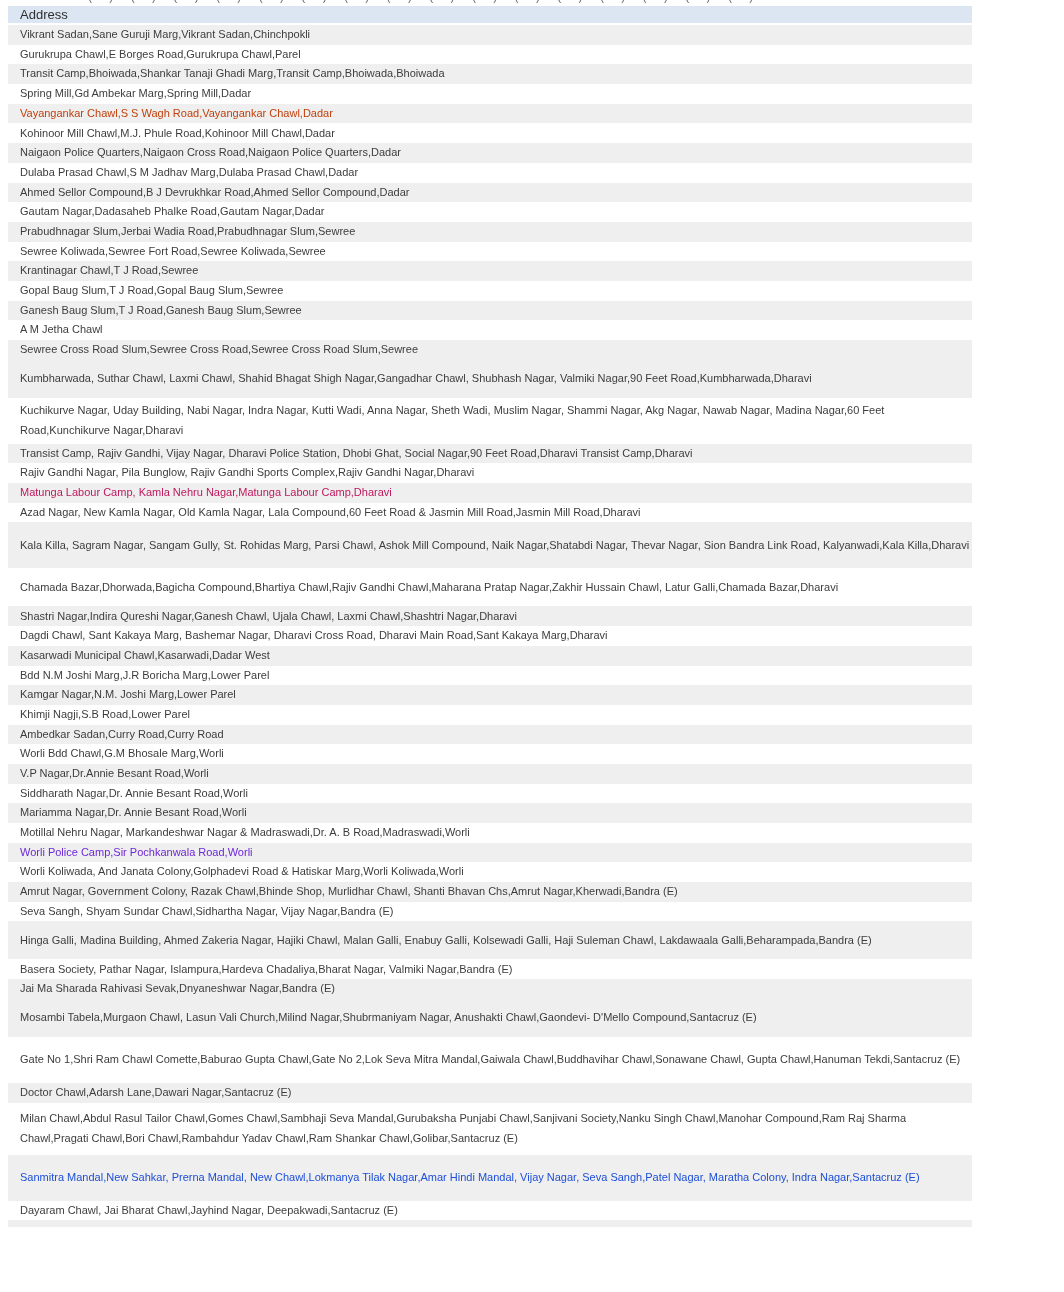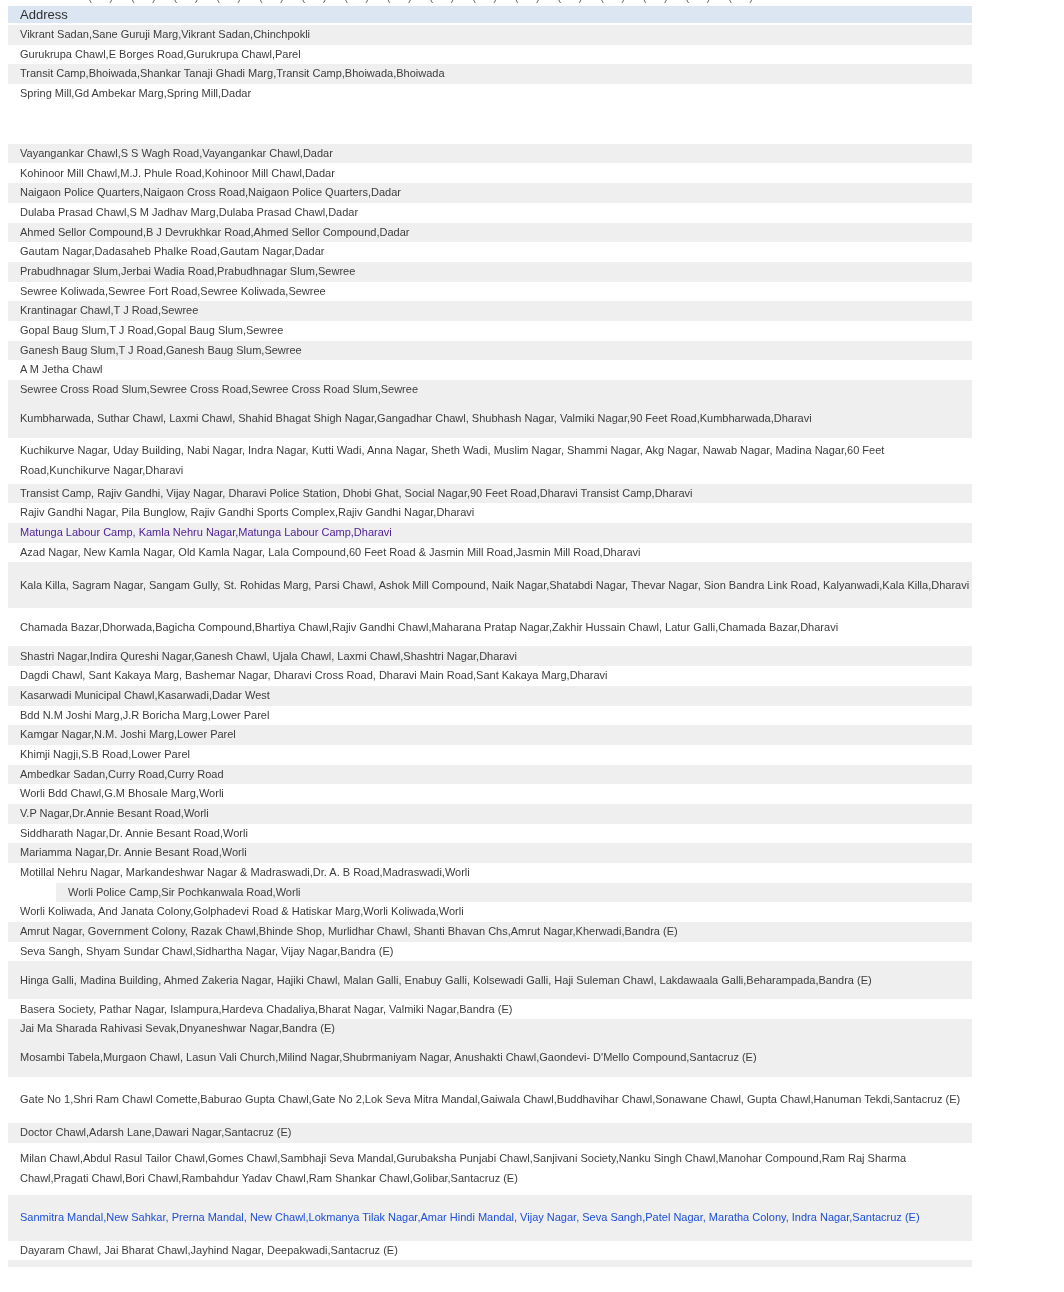--- a/index.html
+++ b/index.html
@@ -75,54 +75,54 @@
 
   <div class="sheet">
     <div class="header-row">
       <span>Address</span>
     </div>
     <div id="rows" style="color: rgb(61, 61, 61);">
         <div class="row stripe" style="color: rgb(61, 61, 61);">Vikrant Sadan,Sane Guruji Marg,Vikrant Sadan,Chinchpokli</div>
         <div class="row" style="color: rgb(61, 61, 61);">Gurukrupa Chawl,E Borges Road,Gurukrupa Chawl,Parel</div>
         <div class="row stripe" style="color: rgb(61, 61, 61);">Transit Camp,Bhoiwada,Shankar Tanaji Ghadi Marg,Transit Camp,Bhoiwada,Bhoiwada</div>
         <div class="row" style="color: rgb(61, 61, 61);">Spring Mill,Gd Ambekar Marg,Spring Mill,Dadar</div>
-        <div class="row stripe" style="color: #404040; margin-top: 40px;">Vayangankar Chawl,S S Wagh Road,Vayangankar Chawl,Dadar</div>
+        <div class="row stripe" style="color: #c2410c;">Vayangankar Chawl,S S Wagh Road,Vayangankar Chawl,Dadar</div>
         <div class="row" style="color: rgb(61, 61, 61);">Kohinoor Mill Chawl,M.J. Phule Road,Kohinoor Mill Chawl,Dadar</div>
         <div class="row stripe" style="color: rgb(61, 61, 61);">Naigaon Police Quarters,Naigaon Cross Road,Naigaon Police Quarters,Dadar</div>
         <div class="row" style="color: rgb(61, 61, 61);">Dulaba Prasad Chawl,S M Jadhav Marg,Dulaba Prasad Chawl,Dadar</div>
         <div class="row stripe" style="color: rgb(61, 61, 61);">Ahmed Sellor Compound,B J Devrukhkar Road,Ahmed Sellor Compound,Dadar</div>
         <div class="row" style="color: rgb(61, 61, 61);">Gautam Nagar,Dadasaheb Phalke Road,Gautam Nagar,Dadar</div>
         <div class="row stripe" style="color: rgb(61, 61, 61);">Prabudhnagar Slum,Jerbai Wadia Road,Prabudhnagar Slum,Sewree</div>
         <div class="row" style="color: rgb(61, 61, 61);">Sewree Koliwada,Sewree Fort Road,Sewree Koliwada,Sewree</div>
         <div class="row stripe" style="color: rgb(61, 61, 61);">Krantinagar Chawl,T J Road,Sewree</div>
         <div class="row" style="color: rgb(61, 61, 61);">Gopal Baug Slum,T J Road,Gopal Baug Slum,Sewree</div>
         <div class="row stripe" style="color: rgb(61, 61, 61);">Ganesh Baug Slum,T J Road,Ganesh Baug Slum,Sewree</div>
         <div class="row" style="color: rgb(61, 61, 61);">A M Jetha Chawl</div>
         <div class="row stripe" style="color: rgb(61, 61, 61);">Sewree Cross Road Slum,Sewree Cross Road,Sewree Cross Road Slum,Sewree</div>
         <div class="row stripe h-m" style="color: rgb(61, 61, 61);">Kumbharwada, Suthar Chawl, Laxmi Chawl, Shahid Bhagat Shigh Nagar,Gangadhar Chawl, Shubhash Nagar, Valmiki Nagar,90 Feet Road,Kumbharwada,Dharavi</div>
         <div class="row h-l" style="color: rgb(61, 61, 61);">Kuchikurve Nagar, Uday Building, Nabi Nagar, Indra Nagar, Kutti Wadi, Anna Nagar, Sheth Wadi, Muslim Nagar, Shammi Nagar, Akg Nagar, Nawab Nagar, Madina Nagar,60 Feet Road,Kunchikurve Nagar,Dharavi</div>
         <div class="row stripe" style="color: rgb(61, 61, 61);">Transist Camp, Rajiv Gandhi, Vijay Nagar, Dharavi Police Station, Dhobi Ghat, Social Nagar,90 Feet Road,Dharavi Transist Camp,Dharavi</div>
         <div class="row" style="color: rgb(61, 61, 61);">Rajiv Gandhi Nagar, Pila Bunglow, Rajiv Gandhi Sports Complex,Rajiv Gandhi Nagar,Dharavi</div>
-        <div class="row stripe" style="color: #4c1d95;">Matunga Labour Camp, Kamla Nehru Nagar,Matunga Labour Camp,Dharavi</div>
+        <div class="row stripe" style="color: #be185d;">Matunga Labour Camp, Kamla Nehru Nagar,Matunga Labour Camp,Dharavi</div>
         <div class="row" style="color: rgb(61, 61, 61);">Azad Nagar, New Kamla Nagar, Old Kamla Nagar, Lala Compound,60 Feet Road &amp; Jasmin Mill Road,Jasmin Mill Road,Dharavi</div>
         <div class="row stripe h-l" style="color: rgb(61, 61, 61);">Kala Killa, Sagram Nagar, Sangam Gully, St. Rohidas Marg, Parsi Chawl, Ashok Mill Compound, Naik Nagar,Shatabdi Nagar, Thevar Nagar, Sion Bandra Link Road, Kalyanwadi,Kala Killa,Dharavi</div>
         <div class="row h-m" style="color: rgb(61, 61, 61);">Chamada Bazar,Dhorwada,Bagicha Compound,Bhartiya Chawl,Rajiv Gandhi Chawl,Maharana Pratap Nagar,Zakhir Hussain Chawl, Latur Galli,Chamada Bazar,Dharavi</div>
         <div class="row stripe" style="color: rgb(61, 61, 61);">Shastri Nagar,Indira Qureshi Nagar,Ganesh Chawl, Ujala Chawl, Laxmi Chawl,Shashtri Nagar,Dharavi</div>
         <div class="row" style="color: rgb(61, 61, 61);">Dagdi Chawl, Sant Kakaya Marg, Bashemar Nagar, Dharavi Cross Road, Dharavi Main Road,Sant Kakaya Marg,Dharavi</div>
         <div class="row stripe" style="color: rgb(61, 61, 61);">Kasarwadi Municipal Chawl,Kasarwadi,Dadar West</div>
         <div class="row" style="color: rgb(61, 61, 61);">Bdd N.M Joshi Marg,J.R Boricha Marg,Lower Parel</div>
         <div class="row stripe" style="color: rgb(61, 61, 61);">Kamgar Nagar,N.M. Joshi Marg,Lower Parel</div>
         <div class="row" style="color: rgb(61, 61, 61);">Khimji Nagji,S.B Road,Lower Parel</div>
         <div class="row stripe" style="color: rgb(61, 61, 61);">Ambedkar Sadan,Curry Road,Curry Road</div>
         <div class="row" style="color: rgb(61, 61, 61);">Worli Bdd Chawl,G.M Bhosale Marg,Worli</div>
         <div class="row stripe" style="color: rgb(61, 61, 61);">V.P Nagar,Dr.Annie Besant Road,Worli</div>
         <div class="row" style="color: rgb(61, 61, 61);">Siddharath Nagar,Dr. Annie Besant Road,Worli</div>
         <div class="row stripe" style="color: rgb(61, 61, 61);">Mariamma Nagar,Dr. Annie Besant Road,Worli</div>
         <div class="row" style="color: rgb(61, 61, 61);">Motillal Nehru Nagar, Markandeshwar Nagar &amp; Madraswadi,Dr. A. B Road,Madraswadi,Worli</div>
-        <div class="row stripe" style="color: #404040; margin-left: 48px;">Worli Police Camp,Sir Pochkanwala Road,Worli</div>
+        <div class="row stripe" style="color: #6d28d9;">Worli Police Camp,Sir Pochkanwala Road,Worli</div>
         <div class="row" style="color: rgb(61, 61, 61);">Worli Koliwada, And Janata Colony,Golphadevi Road &amp; Hatiskar Marg,Worli Koliwada,Worli</div>
         <div class="row stripe" style="color: rgb(61, 61, 61);">Amrut Nagar, Government Colony, Razak Chawl,Bhinde Shop, Murlidhar Chawl, Shanti Bhavan Chs,Amrut Nagar,Kherwadi,Bandra (E)</div>
         <div class="row" style="color: rgb(61, 61, 61);">Seva Sangh, Shyam Sundar Chawl,Sidhartha Nagar, Vijay Nagar,Bandra (E)</div>
         <div class="row stripe h-m" style="color: rgb(61, 61, 61);">Hinga Galli, Madina Building, Ahmed Zakeria Nagar, Hajiki Chawl, Malan Galli, Enabuy Galli, Kolsewadi Galli, Haji Suleman Chawl, Lakdawaala Galli,Beharampada,Bandra (E)</div>
         <div class="row" style="color: rgb(61, 61, 61);">Basera Society, Pathar Nagar, Islampura,Hardeva Chadaliya,Bharat Nagar, Valmiki Nagar,Bandra (E)</div>
         <div class="row stripe" style="color: rgb(61, 61, 61);">Jai Ma Sharada Rahivasi Sevak,Dnyaneshwar Nagar,Bandra (E)</div>
         <div class="row stripe h-m" style="color: rgb(61, 61, 61);">Mosambi Tabela,Murgaon Chawl, Lasun Vali Church,Milind Nagar,Shubrmaniyam Nagar, Anushakti Chawl,Gaondevi- D'Mello Compound,Santacruz (E)</div>
         <div class="row h-l" style="color: rgb(61, 61, 61);">Gate No 1,Shri Ram Chawl Comette,Baburao Gupta Chawl,Gate No 2,Lok Seva Mitra Mandal,Gaiwala Chawl,Buddhavihar Chawl,Sonawane Chawl, Gupta Chawl,Hanuman Tekdi,Santacruz (E)</div>
         <div class="row stripe" style="color: rgb(61, 61, 61);">Doctor Chawl,Adarsh Lane,Dawari Nagar,Santacruz (E)</div>
         <div class="row h-xl" style="color: rgb(61, 61, 61);">Milan Chawl,Abdul Rasul Tailor Chawl,Gomes Chawl,Sambhaji Seva Mandal,Gurubaksha Punjabi Chawl,Sanjivani Society,Nanku Singh Chawl,Manohar Compound,Ram Raj Sharma Chawl,Pragati Chawl,Bori Chawl,Rambahdur Yadav Chawl,Ram Shankar Chawl,Golibar,Santacruz (E)</div>

